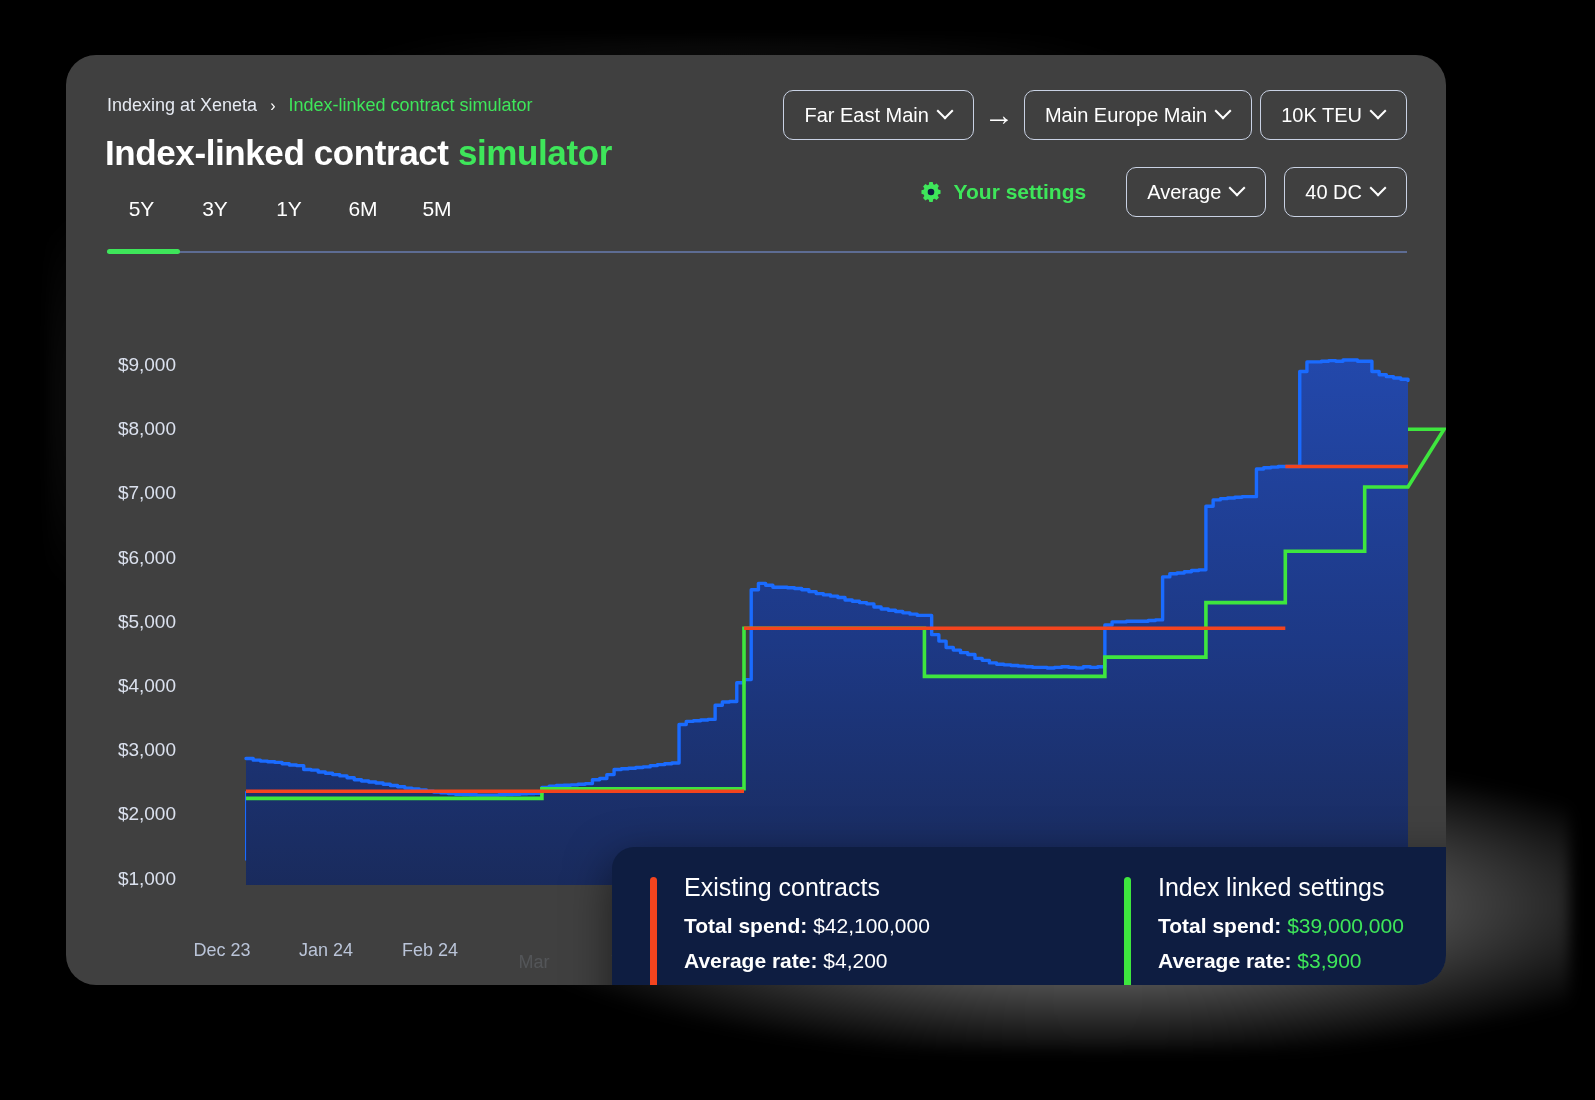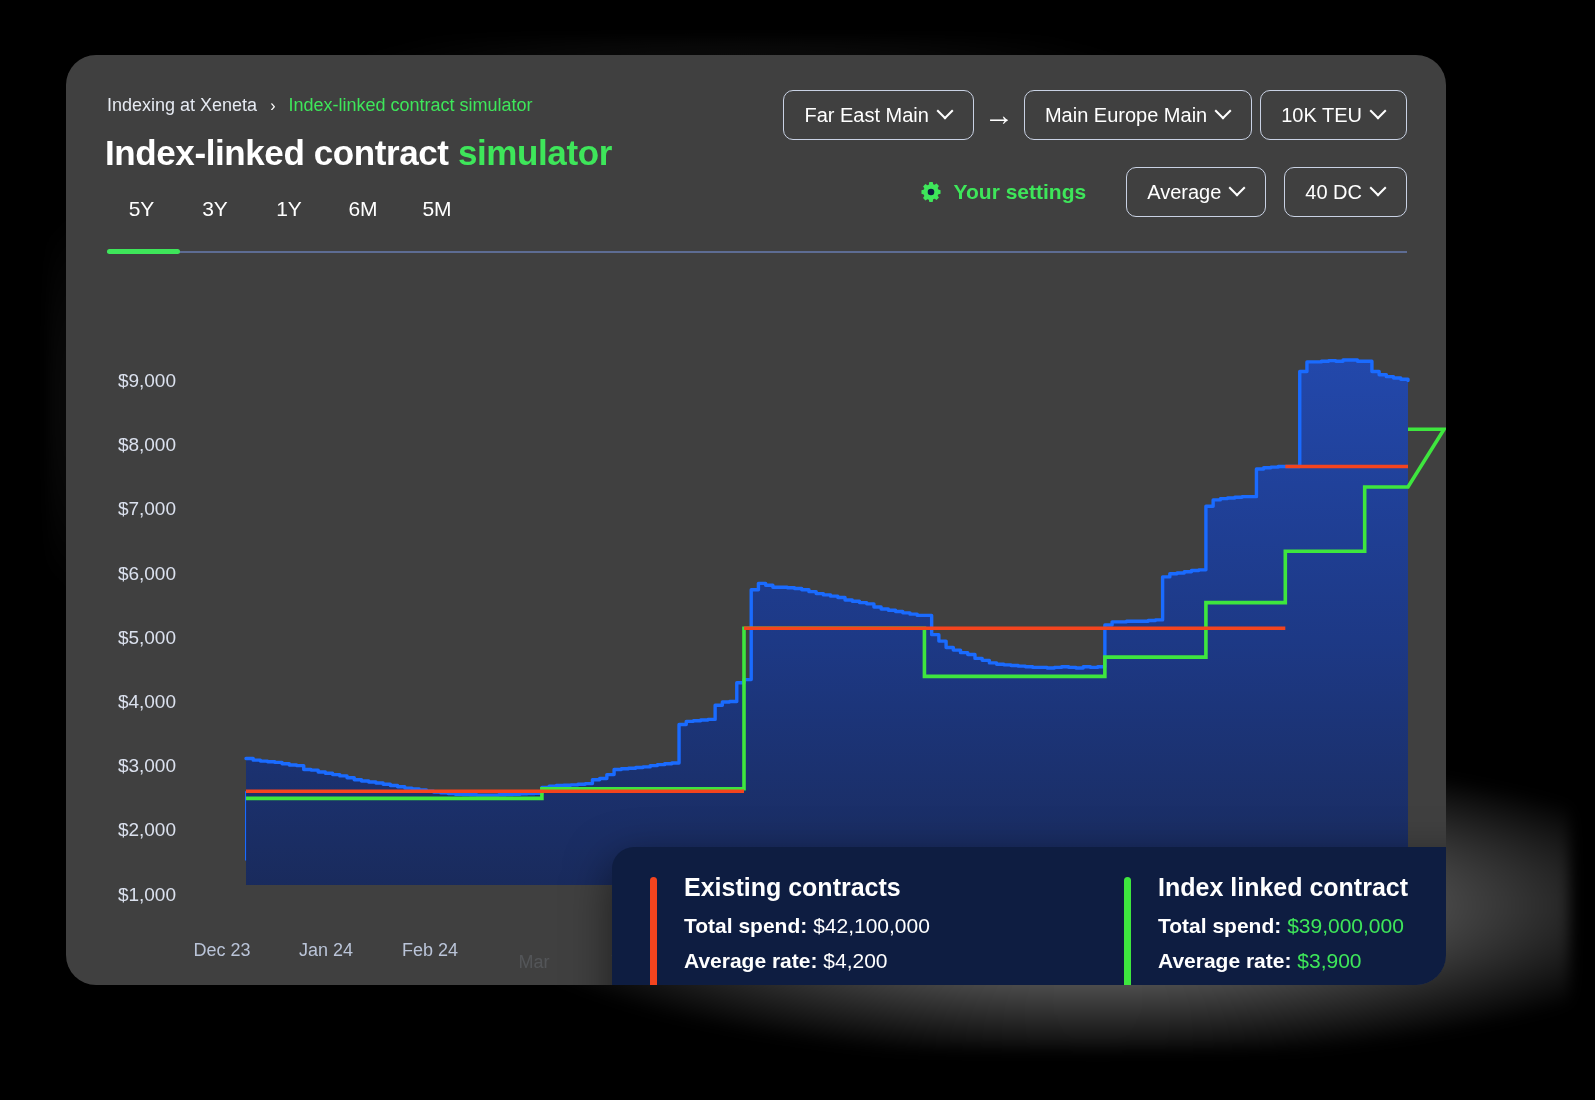--- a/index.html
+++ b/index.html
@@ -100,21 +100,21 @@
     display: inline-flex; align-items: center; gap: 11px;
     color: #3ee65a; font-size: 21px; font-weight: bold; cursor: pointer;
     margin-right: 22px; white-space: nowrap;
   }
 
   
   .chart-area { position: absolute; left: 0; top: 230px; width: 1380px; height: 700px; }
   .ylabels { position: absolute; left: 0; top: 0; width: 110px; height: 700px; }
   .ylabel {
     position: absolute; right: 0; font-size: 19px; color: #dbe1ee;
-    transform: translateY(-50%); white-space: nowrap; margin-top: 16px;
+    transform: translateY(-50%); white-space: nowrap;
   }
   .xlabels { position: absolute; left: 0; top: 0; width: 1380px; height: 700px; }
   .xlabel {
     position: absolute; font-size: 18px; color: #bac4d8;
     transform: translateX(-50%); white-space: nowrap;
   }
   .xlabel.ghost { color: rgba(186,196,216,0.16); }
   svg.plot { position: absolute; left: 0; top: 0; }
 
   
@@ -129,21 +129,21 @@
   .sum-col { position: relative; flex: 1; padding-left: 34px; }
   .sum-col:first-child { padding-left: 72px; }
   .sum-col:last-child { padding-left: 54px; }
   .bar {
     position: absolute; left: 0; top: 4px; width: 7px; height: 156px; border-radius: 4px;
   }
   .sum-col:first-child .bar { left: 38px; }
   .sum-col:last-child .bar { left: 20px; }
   .bar.red { background: #f4441e; }
   .bar.green { background: #3ee63e; }
-  .sum-title { font-size: 25px; font-weight: bold; color: #ffffff; margin-bottom: 12px; white-space: nowrap; }
+  .sum-title { font-size: 25px; font-weight: normal; color: #ffffff; margin-bottom: 12px; white-space: nowrap; }
   .sum-line { font-size: 21px; color: #ffffff; margin-bottom: 11px; white-space: nowrap; }
   .sum-line b { font-weight: bold; }
   .sum-line .val-g { color: #3ee65a; }
 </style>
 </head>
 <body>
 
 <div id="root">
   <div class="bezel"></div>
   <div class="bezel2"></div>
@@ -260,21 +260,21 @@
           <b>Average rate:</b>
           <span>$4,200</span>
         </div>
         <div class="sum-line">
           <b>Total cost of tenders:</b>
           <span>$100,000</span>
         </div>
       </div>
       <div class="sum-col">
         <div class="bar green"></div>
-        <div class="sum-title">Index linked contract</div>
+        <div class="sum-title">Index linked settings</div>
         <div class="sum-line">
           <b>Total spend:</b>
           <span class="val-g">$39,000,000</span>
         </div>
         <div class="sum-line">
           <b>Average rate:</b>
           <span class="val-g">$3,900</span>
         </div>
         <div class="sum-line">
           <b>Total cost of tenders:</b>

